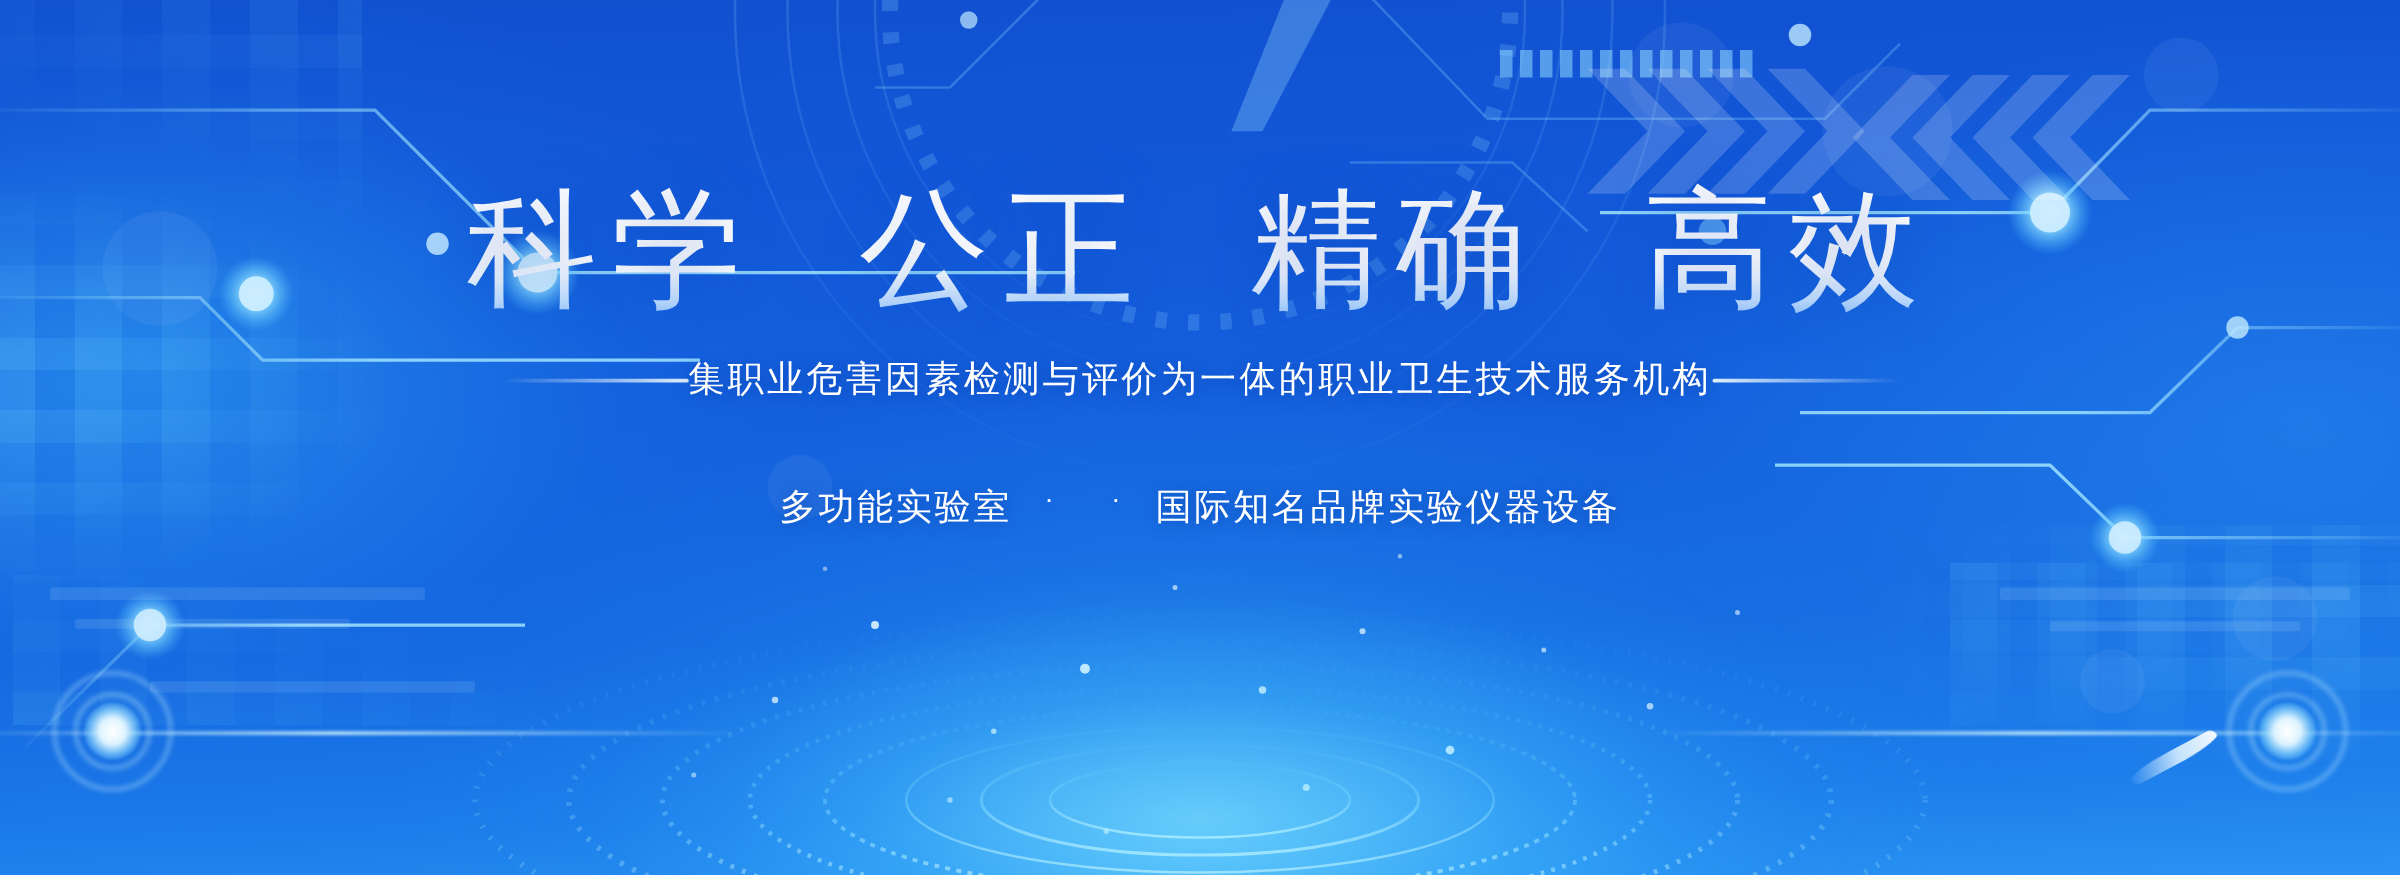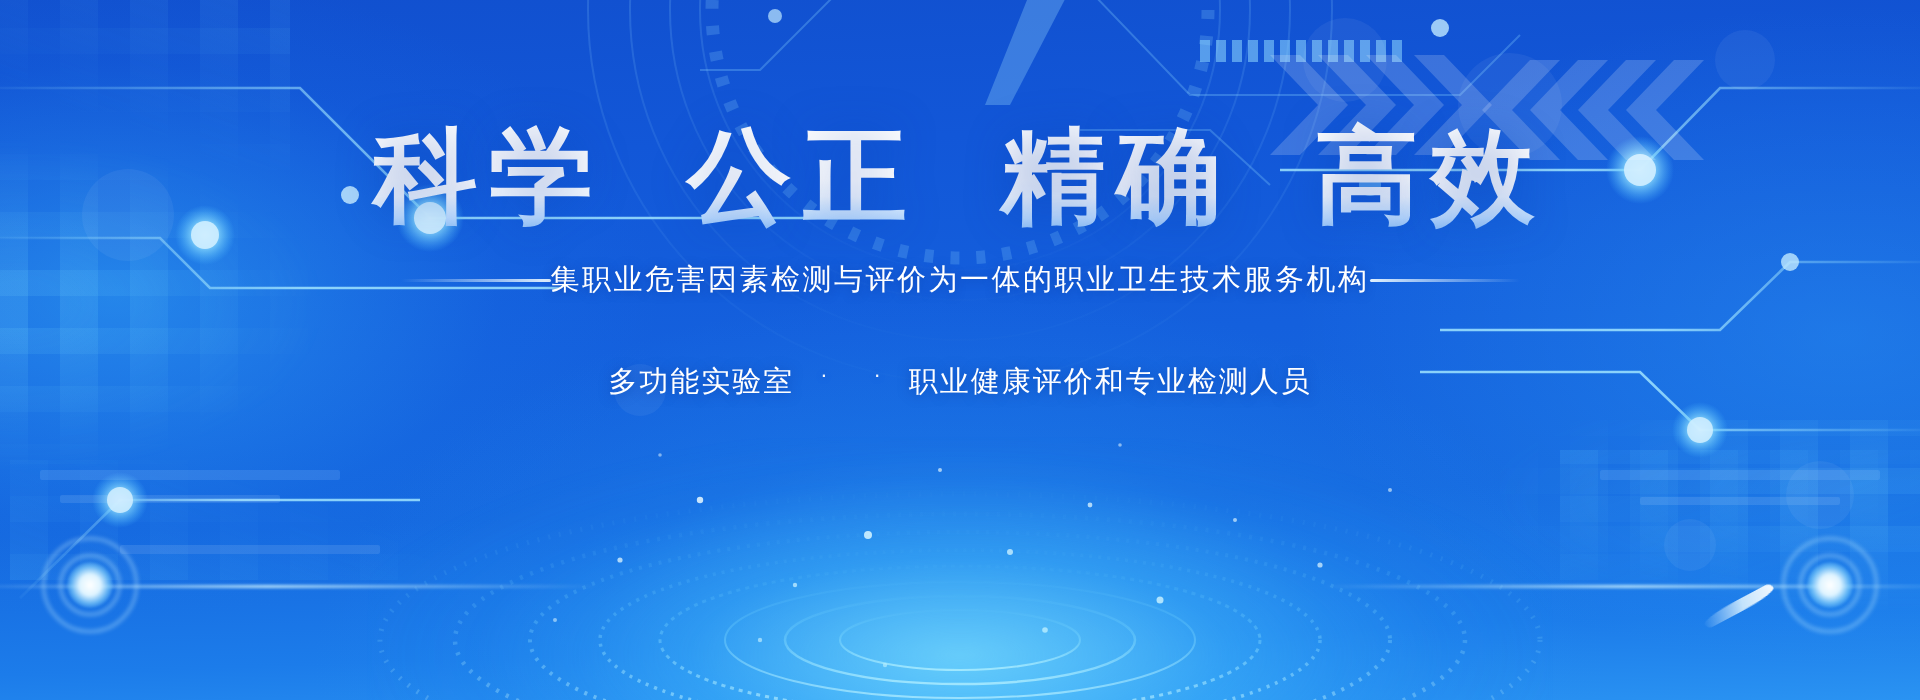--- a/index.html
+++ b/index.html
@@ -91,29 +91,30 @@
   }
 
   
   .content {
     position:absolute; left:0; right:0; top:118px;
     display:flex; flex-direction:column; align-items:center;
   }
 
   .headline {
     font-size:104px;
-    font-weight:bold;
+    font-weight:normal;
     letter-spacing:12px;
     line-height:1.12;
     white-space:pre;
     background:linear-gradient(180deg, #ffffff 0%, #ffffff 54%, #f3f9ff 68%, #bcdcff 86%, #7fb6f5 100%);
     -webkit-background-clip:text; background-clip:text;
     -webkit-text-fill-color:transparent; color:transparent;
     text-shadow:0 0 40px rgba(10,60,170,0.35);
     padding:0 10px;
+    margin-top:24px;
   }
 
   .sub-row {
     display:flex; align-items:center; 
     margin-top:26px;
   }
   .sub-rule { width:150px; height:3px; border-radius:2px; }
   .sub-rule.l { background:linear-gradient(90deg, rgba(255,255,255,0) 0%, rgba(235,248,255,0.95) 100%); }
   .sub-rule.r { background:linear-gradient(270deg, rgba(255,255,255,0) 0%, rgba(235,248,255,0.95) 100%); }
   .subtitle {
@@ -326,17 +327,17 @@
     <div class="sub-row">
       <span class="sub-rule l"></span>
       <span class="subtitle">集职业危害因素检测与评价为一体的职业卫生技术服务机构</span>
       <span class="sub-rule r"></span>
     </div>
 
     <div class="tagline">
       <span class="tag-item">多功能实验室</span>
       <span class="tag-dot">·</span>
       <span class="tag-dot">·</span>
-      <span class="tag-item">职业健康评价和专业检测人员</span>
+      <span class="tag-item">国际知名品牌实验仪器设备</span>
     </div>
 
   </div>
 </div>
 
 </body></html>

